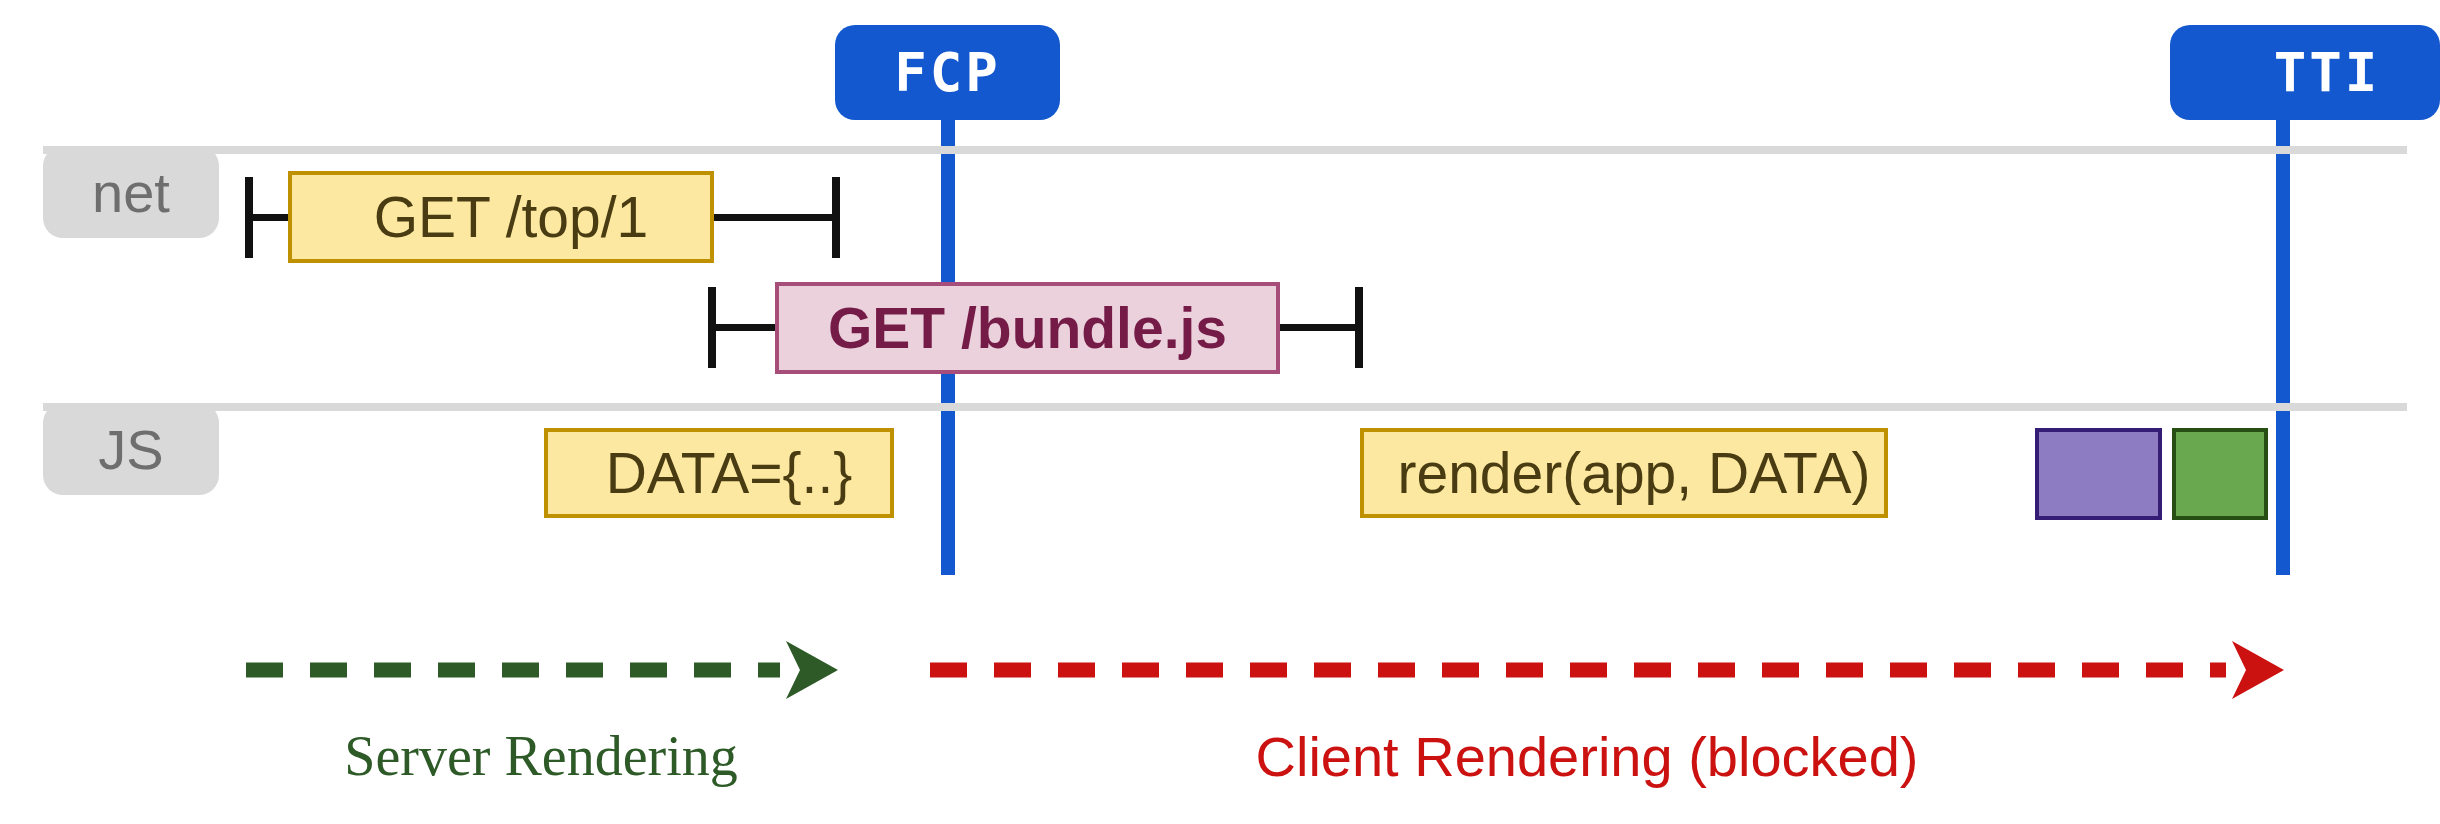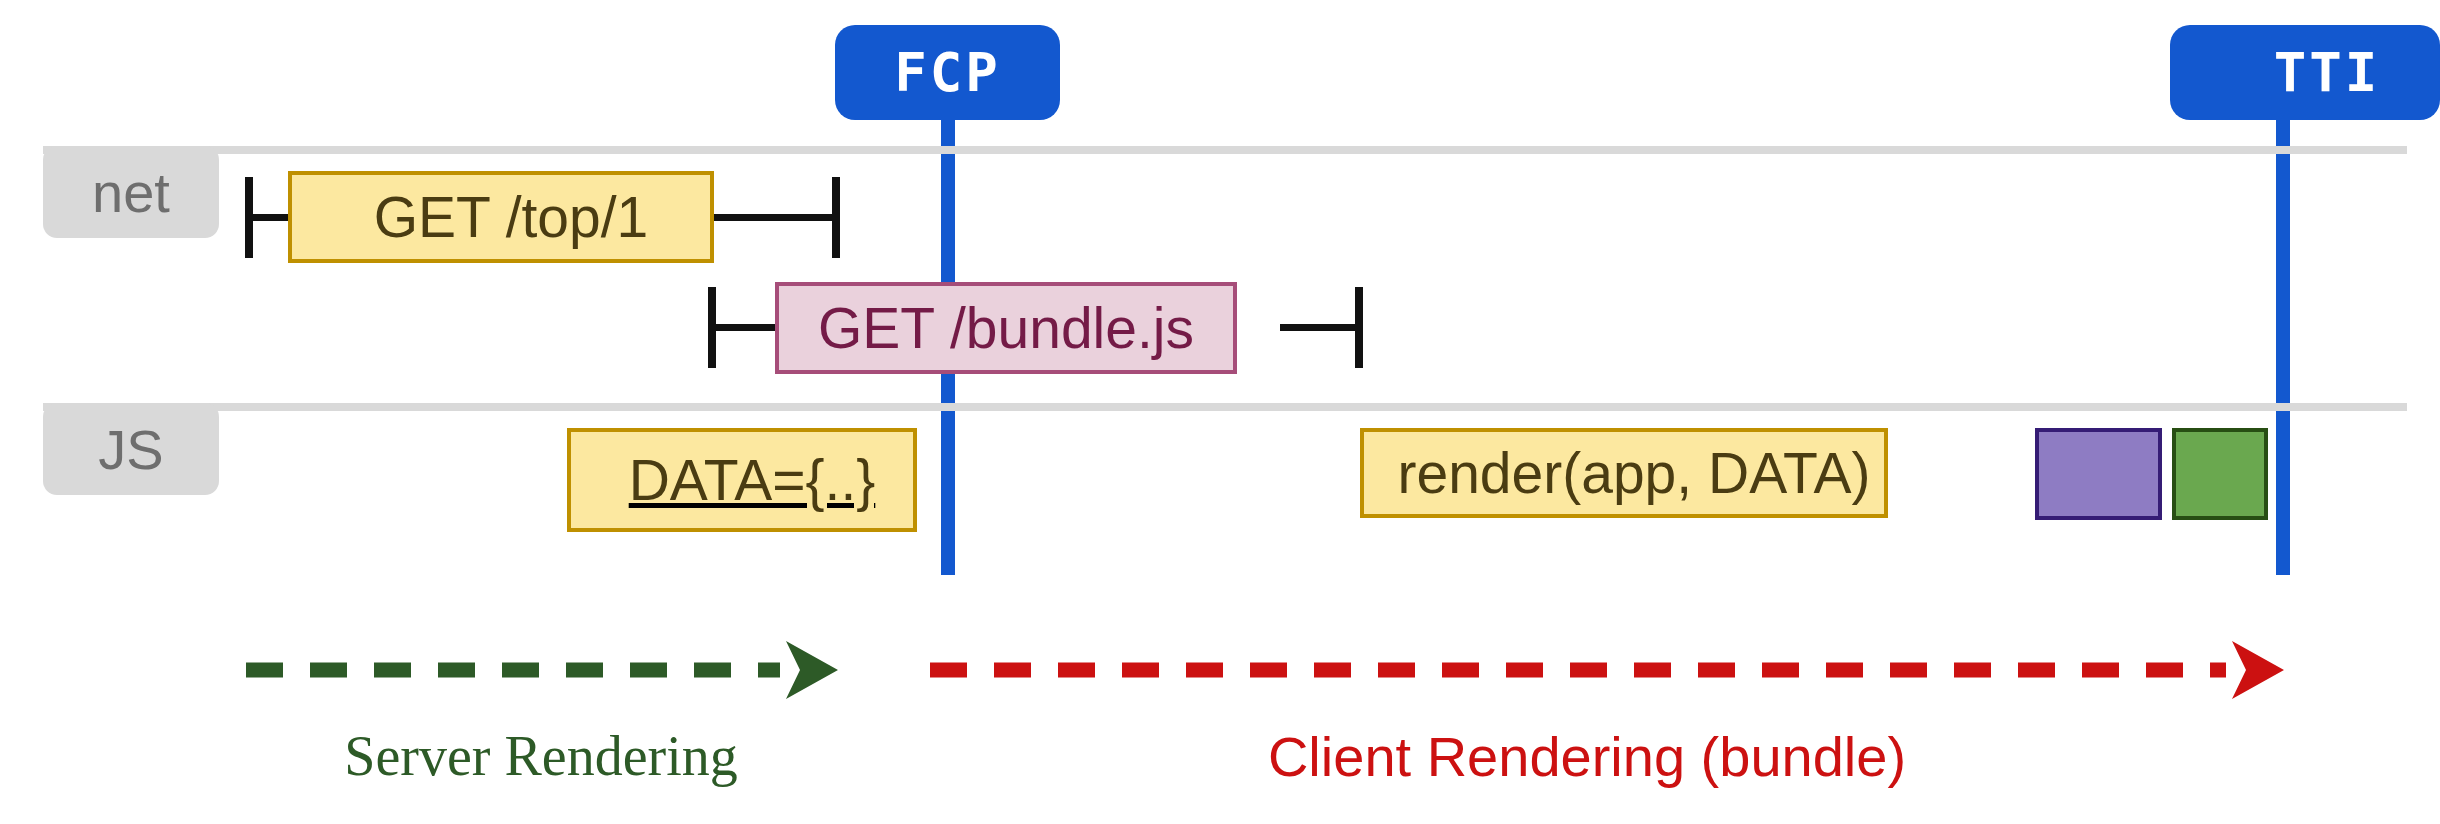--- a/index.html
+++ b/index.html
@@ -12,21 +12,21 @@
   
   .trackline{position:absolute;left:43px;width:2364px;height:8px;background:var(--gray-line);z-index:2;}
 
   
   .badge{position:absolute;top:25px;height:95px;background:var(--blue);border-radius:20px;
          display:flex;align-items:center;justify-content:center;z-index:5;}
   .badge span{color:#ffffff;font-family:"DejaVu Sans Mono",monospace;font-weight:bold;
               font-size:54px;letter-spacing:3px;}
 
   
-  .trackbox{position:absolute;left:43px;height:92px;background:var(--gray-line);border-radius:14px;
+  .trackbox{position:absolute;left:43px;height:92px;background:var(--gray-line);border-radius:20px;
             display:flex;align-items:center;justify-content:center;z-index:3;}
   .trackbox span{color:var(--gray-text);font-size:56px;}
 
   
   .bar{position:absolute;box-sizing:border-box;border:4px solid;z-index:4;
        display:flex;align-items:center;justify-content:center;}
   .bar span{font-size:57px;white-space:nowrap;}
   .bar.yellow{background:var(--yellow-fill);border-color:var(--yellow-border);padding-left:20px;}
   .bar.yellow span{color:var(--yellow-text);}
   .bar.pink{background:var(--pink-fill);border-color:var(--pink-border);}
@@ -70,36 +70,36 @@
 <div class="tick" style="left:245px;top:177px;"></div>
 <div class="conn" style="left:253px;top:214px;width:36px;"></div>
 <div class="bar yellow" style="left:288px;top:171px;width:426px;height:92px;">
   <span>GET /top/1</span>
 </div>
 <div class="conn" style="left:714px;top:214px;width:118px;"></div>
 <div class="tick" style="left:832px;top:177px;"></div>
 
 <div class="tick" style="left:708px;top:287px;"></div>
 <div class="conn" style="left:716px;top:324px;width:60px;"></div>
-<div class="bar pink" style="left:775px;top:282px;width:462px;height:92px;">
+<div class="bar pink" style="left:775px;top:282px;width:505px;height:92px;font-weight:bold;">
   <span>GET /bundle.js</span>
 </div>
 <div class="conn" style="left:1280px;top:324px;width:75px;"></div>
 <div class="tick" style="left:1355px;top:287px;"></div>
 
-<div class="bar yellow" style="left:567px;top:428px;width:350px;height:104px;text-decoration:underline;">
+<div class="bar yellow" style="left:544px;top:428px;width:350px;height:90px;">
   <span>DATA={..}</span>
 </div>
 <div class="bar yellow" style="left:1360px;top:428px;width:528px;height:90px;">
   <span>render(app, DATA)</span>
 </div>
 <div class="bar purple" style="left:2035px;top:428px;width:127px;height:92px;"></div>
 <div class="bar greenbox" style="left:2172px;top:428px;width:96px;height:92px;"></div>
 
 <svg class="phase-svg" viewBox="0 0 2440 160">
   <line x1="246" y1="70" x2="780" y2="70" stroke="var(--green-arrow)" stroke-width="15" stroke-dasharray="37 27"></line>
   <path d="M838 70 L786 41 L800 70 L786 99 Z" fill="var(--green-arrow)"></path>
   <line x1="930" y1="70" x2="2226" y2="70" stroke="var(--red-arrow)" stroke-width="15" stroke-dasharray="37 27"></line>
   <path d="M2284 70 L2232 41 L2246 70 L2232 99 Z" fill="var(--red-arrow)"></path>
 </svg>
 
 <div class="phase-label server" style="left:541px;">Server Rendering</div>
-<div class="phase-label client" style="left:1587px;">Client Rendering (bundle)</div>
+<div class="phase-label client" style="left:1587px;">Client Rendering (blocked)</div>
 
 </body></html>

